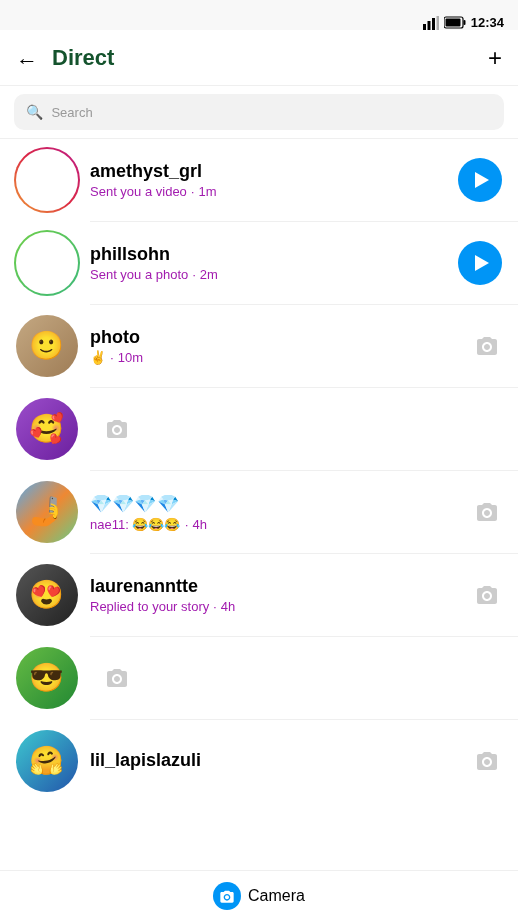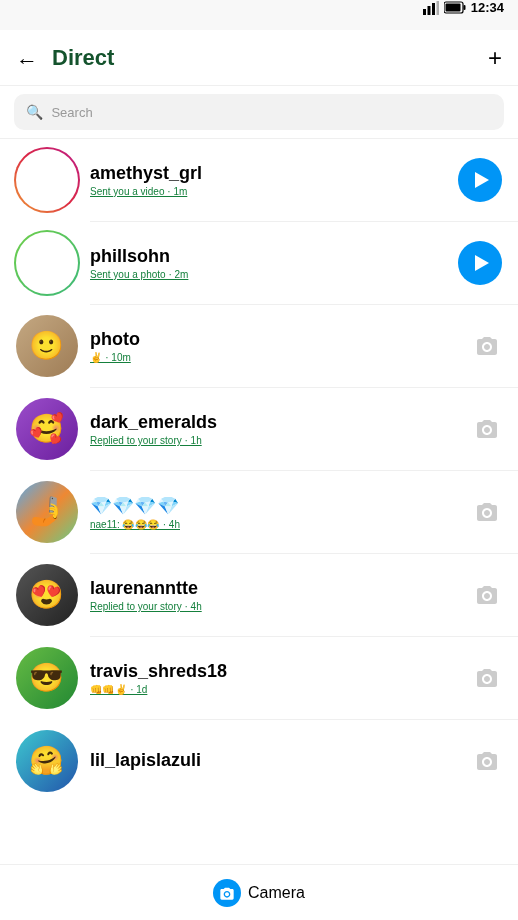--- a/index.html
+++ b/index.html
@@ -10,21 +10,21 @@
       font-family: -apple-system, BlinkMacSystemFont, 'Segoe UI', sans-serif;
       background: #fff;
       overflow-x: hidden;
     }
 
     
     .status-bar {
       background: #f8f8f8;
       height: 30px;
       display: flex;
-      align-items: flex-start;
+      align-items: flex-end;
       justify-content: flex-end;
       padding: 0 14px;
       gap: 6px;
     }
     .status-bar-icons {
       display: flex;
       align-items: center;
       gap: 5px;
     }
     .status-time {
@@ -160,26 +160,25 @@
     .message-username {
       font-size: 18px;
       font-weight: 600;
       color: #000;
       margin-bottom: 2px;
       white-space: nowrap;
       overflow: hidden;
       text-overflow: ellipsis;
     }
     .message-preview {
-      font-size: 10px;
-      color: #15803d;
+      font-size: 13px;
+      color: #a21caf;
       white-space: nowrap;
       overflow: hidden;
       text-overflow: ellipsis;
-      text-decoration: underline;
     }
 
     
     .message-action {
       flex-shrink: 0;
       margin-left: 12px;
       display: flex;
       align-items: center;
       justify-content: center;
     }
@@ -210,21 +209,21 @@
       color: #ccc;
       font-size: 22px;
     }
 
     
     .bottom-bar {
       position: fixed;
       bottom: 0;
       left: 0;
       width: 518px;
-      height: 56px;
+      height: 50px;
       background: #fff;
       border-top: 1px solid #efefef;
       display: flex;
       align-items: center;
       justify-content: center;
       gap: 7px;
       cursor: pointer;
     }
     .camera-bottom-icon {
       width: 28px;
@@ -345,24 +344,20 @@
       </div>
   </div>
     <div class="divider"></div>
     <div class="message-item">
     <div class="avatar-wrapper">
 
       <div class="avatar-circle" style="background: linear-gradient(135deg, #9b4dca 0%, #6b1f9e 100%);">
         <span style="font-size:28px; line-height:62px; text-align:center; display:block;">🥰</span>
       </div>
     </div>
-    <div class="message-content">
-      <div class="message-username">dark_emeralds</div>
-      <div class="message-preview">Replied to your story · 1h</div>
-    </div>
     <div class="message-action">
         <div class="camera-icon">
         <svg width="26" height="22" viewBox="0 0 26 22" fill="none">
           <path d="M10 2L8 4H5C3.9 4 3 4.9 3 6V18C3 19.1 3.9 20 5 20H21C22.1 20 23 19.1 23 18V6C23 4.9 22.1 4 21 4H18L16 2H10ZM13 17C10.24 17 8 14.76 8 12C8 9.24 10.24 7 13 7C15.76 7 18 9.24 18 12C18 14.76 15.76 17 13 17ZM13 9C11.34 9 10 10.34 10 12C10 13.66 11.34 15 13 15C14.66 15 16 13.66 16 12C16 10.34 14.66 9 13 9Z" fill="#ccc"></path>
         </svg>
       </div>
       </div>
   </div>
     <div class="divider"></div>
     <div class="message-item">
@@ -404,24 +399,20 @@
       </div>
       </div>
   </div>
     <div class="divider"></div>
     <div class="message-item">
     <div class="avatar-wrapper">
 
       <div class="avatar-circle" style="background: linear-gradient(135deg, #66bb44 0%, #228833 100%);">
         <span style="font-size:28px; line-height:62px; text-align:center; display:block;">😎</span>
       </div>
-    </div>
-    <div class="message-content">
-      <div class="message-username">travis_shreds18</div>
-      <div class="message-preview">👊👊✌️  · 1d</div>
     </div>
     <div class="message-action">
         <div class="camera-icon">
         <svg width="26" height="22" viewBox="0 0 26 22" fill="none">
           <path d="M10 2L8 4H5C3.9 4 3 4.9 3 6V18C3 19.1 3.9 20 5 20H21C22.1 20 23 19.1 23 18V6C23 4.9 22.1 4 21 4H18L16 2H10ZM13 17C10.24 17 8 14.76 8 12C8 9.24 10.24 7 13 7C15.76 7 18 9.24 18 12C18 14.76 15.76 17 13 17ZM13 9C11.34 9 10 10.34 10 12C10 13.66 11.34 15 13 15C14.66 15 16 13.66 16 12C16 10.34 14.66 9 13 9Z" fill="#ccc"></path>
         </svg>
       </div>
       </div>
   </div>
     <div class="divider"></div>

